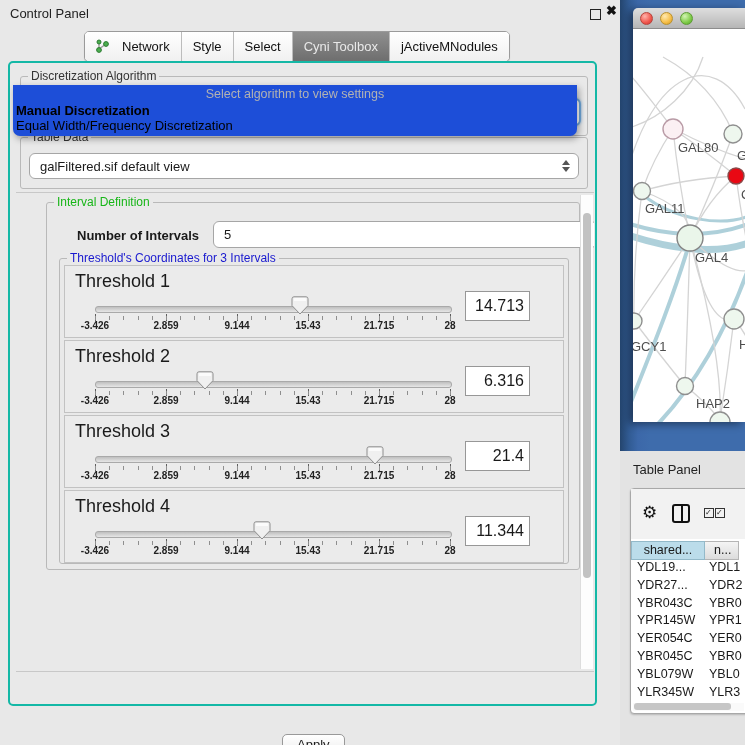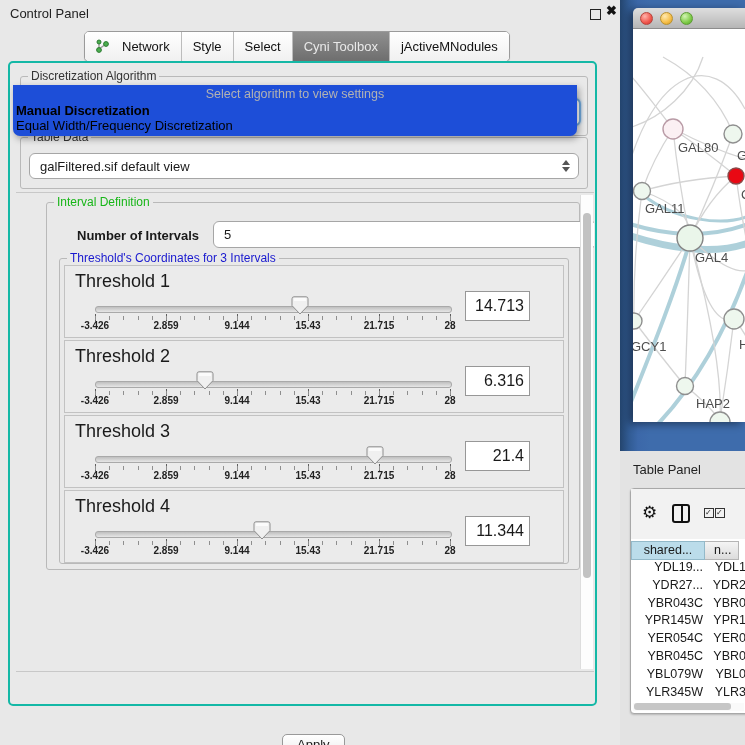--- a/index.html
+++ b/index.html
@@ -108,21 +108,21 @@
   #gear-icon{left:11px;top:13px;font-size:17px;color:#111;}
   #col-icon{left:41px;top:15px;width:14px;height:15px;border:2px solid #111;border-radius:3px;}
   #col-icon i{position:absolute;left:50%;top:0;width:2px;height:100%;background:#111;}
   .cb{position:absolute;top:19px;width:8px;height:8px;border:1px solid #333;font-size:8px;line-height:8px;color:#222;}
   #cb1{left:73px;} #cb2{left:84px;}
   #tp-header{left:0;top:52px;width:108px;height:19px;display:flex;font-size:12.5px;}
   #tp-h1{width:72px;background:#bbdcea;border:1px solid #93b9c9;text-align:center;line-height:17px;}
   #tp-h2{flex:1;background:linear-gradient(#f4f4f4,#dcdcdc);border:1px solid #b5b5b5;border-left:none;
          padding-left:9px;line-height:17px;}
   #tp-rows{left:0;top:71px;width:115px;height:142px;overflow:hidden;background:#fff;}
-  .tp-row{display:flex;height:17.8px;font-size:12.5px;text-align:right;}
+  .tp-row{display:flex;height:17.8px;font-size:12.5px;}
   .tp-c1{width:66px;padding-left:6px;overflow:hidden;white-space:nowrap;}
   .tp-c2{flex:1;padding-left:6px;overflow:hidden;white-space:nowrap;}
   #tp-hsb{left:2px;top:214px;width:111px;height:8px;background:#fafafa;}
   #tp-hsb .th{position:absolute;left:1px;top:0;width:97px;height:7px;background:#c6c6c6;border-radius:3px;}
 
   svg text{font-family:"Liberation Sans",sans-serif;}
 </style>
 </head>
 <body>
 

